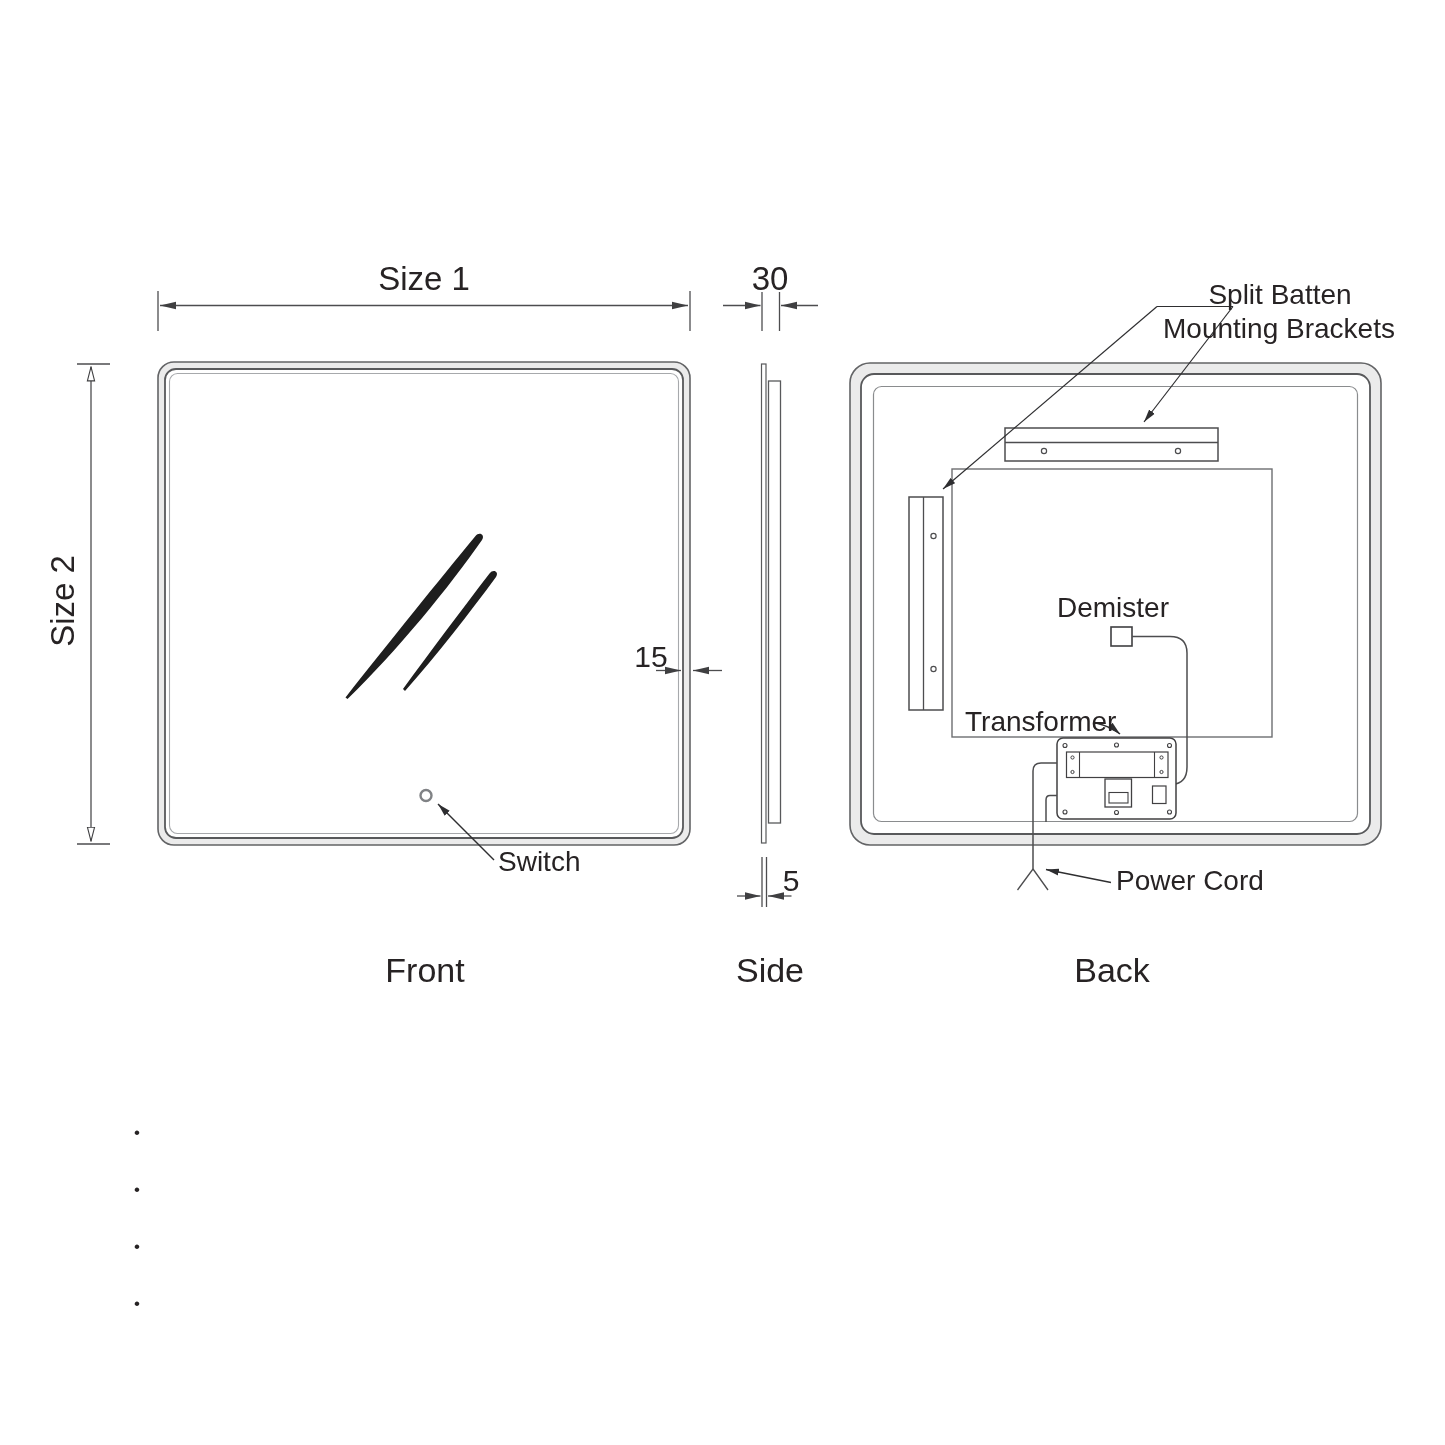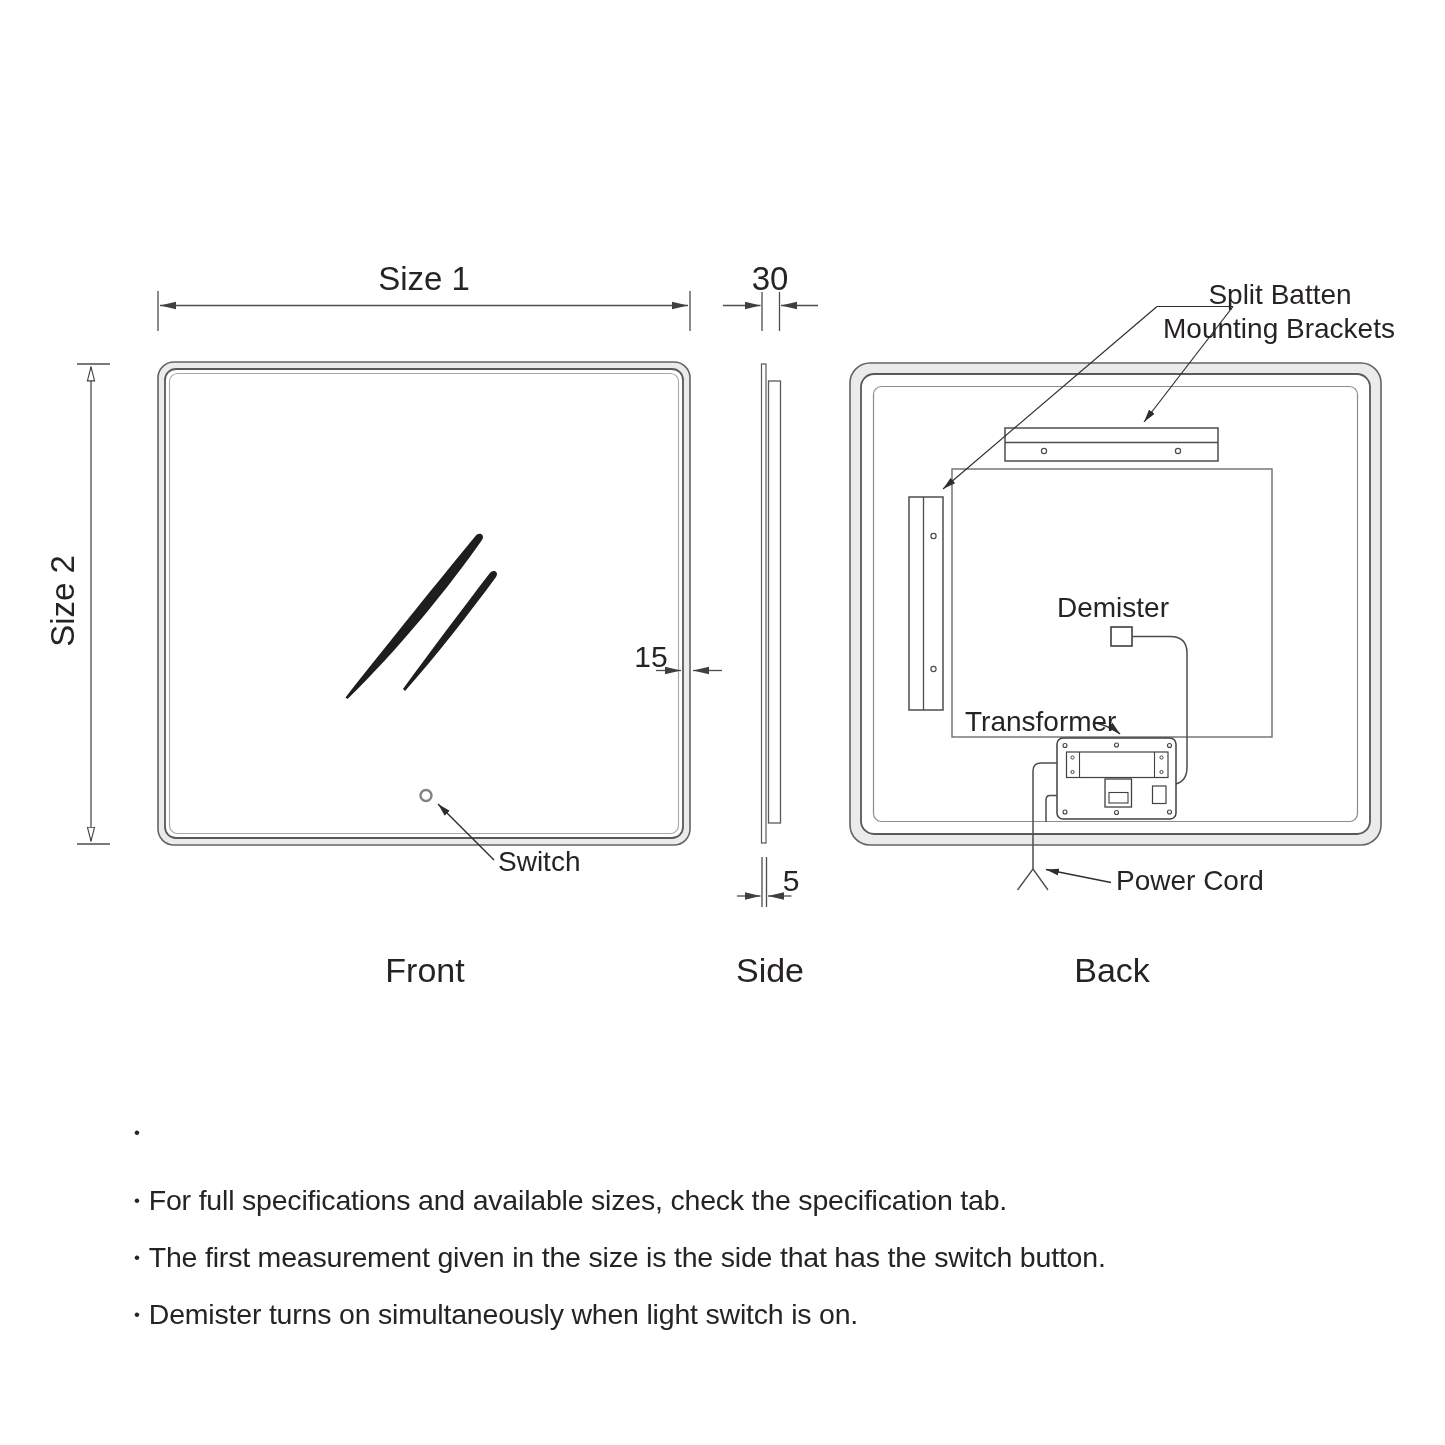--- a/index.html
+++ b/index.html
@@ -139,23 +139,20 @@
     <text x="1112" y="982" text-anchor="middle" class="view-label">Back</text>
   </g>
 </svg>
 
 <div class="notes">
   <div class="note-line">
     <span class="note-bullet">•</span>
   </div>
   <div class="note-line">
     <span class="note-bullet">•</span>
-    <span>For full specifications and available sizes, check the specification tab.</span>
   </div>
   <div class="note-line">
     <span class="note-bullet">•</span>
-    <span>The first measurement given in the size is the side that has the switch button.</span>
   </div>
   <div class="note-line">
     <span class="note-bullet">•</span>
-    <span>Demister turns on simultaneously when light switch is on.</span>
   </div>
 </div>
 
 </body></html>

